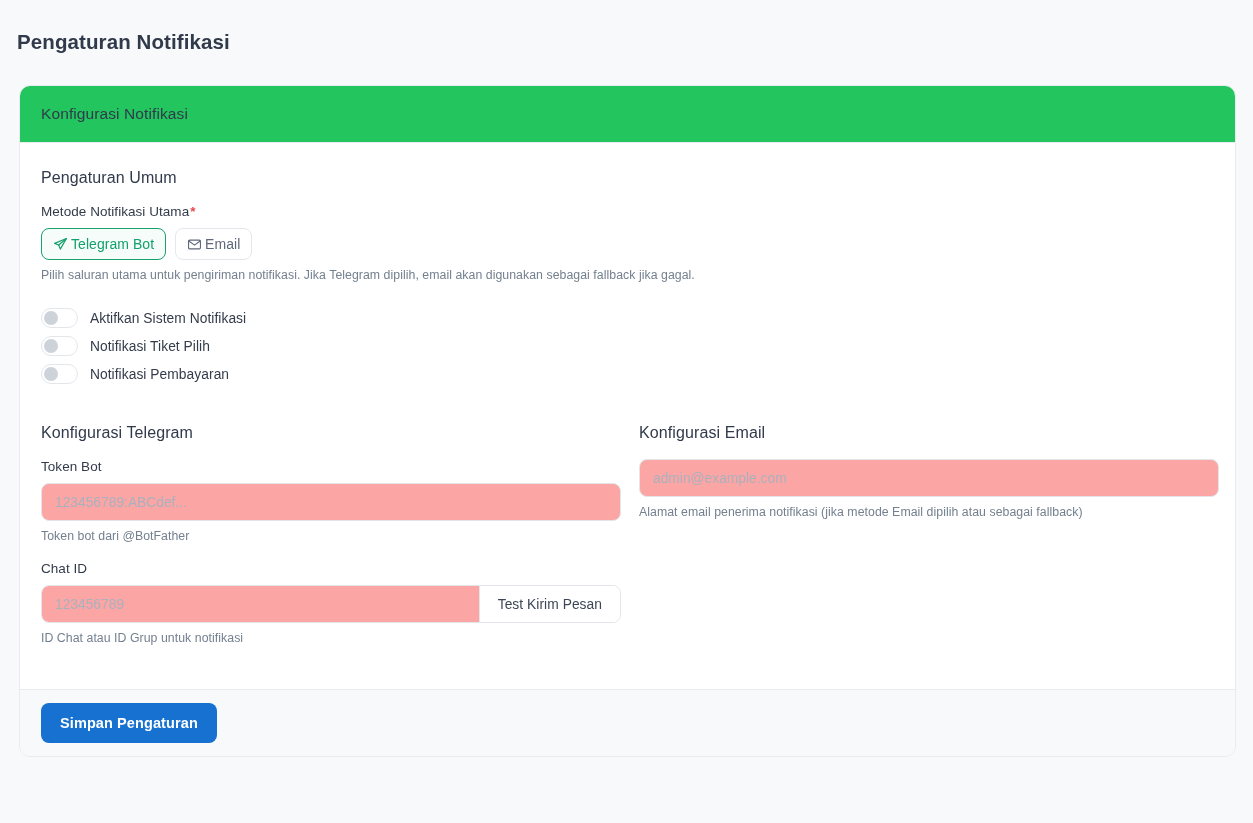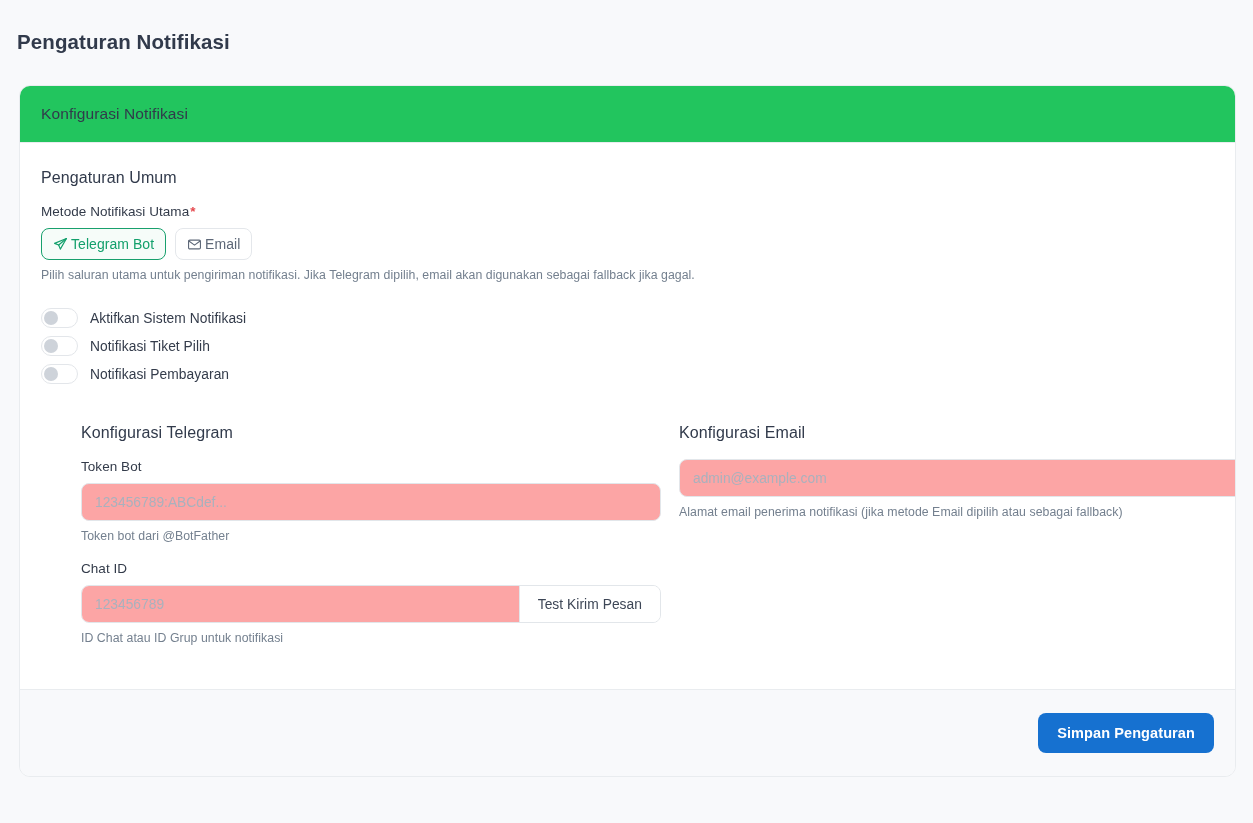--- a/index.html
+++ b/index.html
@@ -173,21 +173,20 @@
     font-size: 13.8px;
     color: #343c4b;
     letter-spacing: 0.05px;
   }
 
   
   .columns {
     display: flex;
     gap: 18px;
     margin-top: 40px;
-    margin-left: 40px;
   }
 
   .col { width: 580px; flex: none; }
 
   .form-group { margin-bottom: 16px; }
 
   .input {
     width: 100%;
     height: 38px;
     border: 1px solid #e2e6ea;
@@ -237,23 +236,23 @@
     font-family: "Liberation Sans", sans-serif;
     cursor: pointer;
     white-space: nowrap;
     letter-spacing: 0.05px;
   }
 
   
   .card-footer {
     background: #f8f9fb;
     border-top: 1px solid #e9ecef;
-    padding: 23px 21px;
-    display: flex;
-    justify-content: flex-end;
+    padding: 3px 21px;
+    display: flex;
+    justify-content: flex-start;
     align-items: center;
     min-height: 67px;
   }
 
   .btn-primary {
     background: #1671d0;
     color: #ffffff;
     border: none;
     border-radius: 8px;
     height: 40px;

